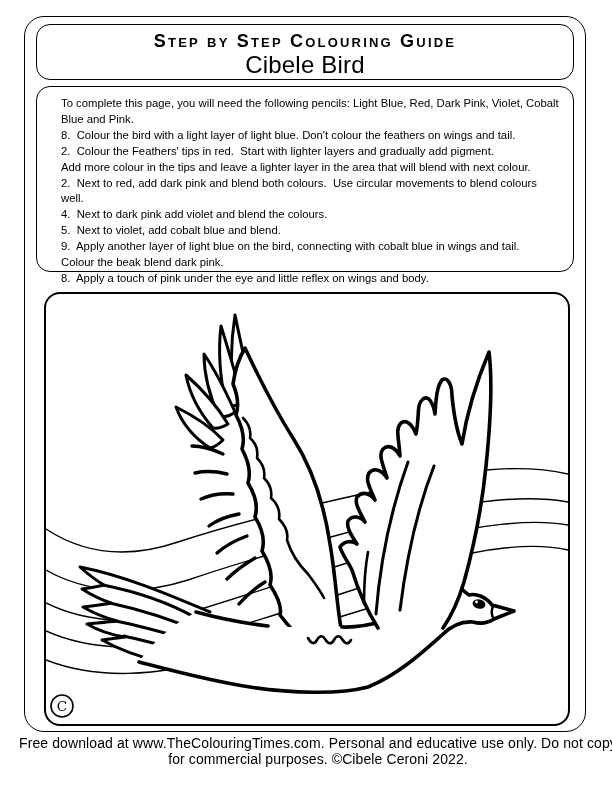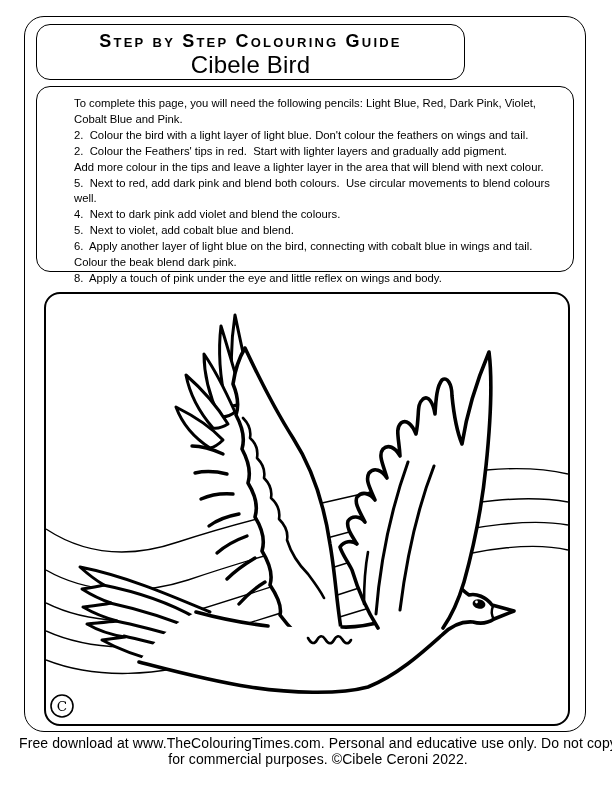--- a/index.html
+++ b/index.html
@@ -6,35 +6,35 @@
   body{
     width:612px;height:792px;position:relative;background:#ffffff;
     font-family:"Liberation Sans", sans-serif;color:#000;
     overflow:hidden;
   }
   .outer-frame{
     position:absolute;left:24px;top:16px;width:560px;height:714px;
     border:1.8px solid #000;border-radius:20px;
   }
   .header-box{
-    position:absolute;left:36px;top:24px;width:429px;height:56px;
+    position:absolute;left:36px;top:24px;width:538px;height:56px;
     border:1.7px solid #000;border-radius:14px;text-align:center;
     box-sizing:border-box;
   }
   .kicker{
     margin-top:6px;font-weight:bold;font-variant:small-caps;
     font-size:18px;letter-spacing:2.2px;line-height:20px;
   }
   .page-title{
     font-size:24px;line-height:27px;letter-spacing:0.2px;
   }
   .instructions-box{
     position:absolute;left:36px;top:86px;width:538px;height:186px;
     border:1.7px solid #000;border-radius:14px;box-sizing:border-box;
-    padding:9px 14px 0 37px;
+    padding:9px 14px 0 24px;
   }
   .ins-line{
     font-size:11.3px;line-height:15.9px;white-space:pre-wrap;
   }
   .picture-box{
     position:absolute;left:44px;top:292px;width:522px;height:430px;
     border:2px solid #000;border-radius:16px;box-sizing:content-box;
     overflow:hidden;background:#fff;
   }
   .picture-box svg{display:block;width:522px;height:430px;}
@@ -50,27 +50,27 @@
 
 <div class="outer-frame"></div>
 
 <div class="header-box">
   <div class="kicker">Step by Step Colouring Guide</div>
   <div class="page-title">Cibele Bird</div>
 </div>
 
 <div class="instructions-box">
   <div class="ins-line">To complete this page, you will need the following pencils: Light Blue, Red, Dark Pink, Violet, Cobalt Blue and Pink.</div>
-  <div class="ins-line">2.  Colour the bird with a light layer of light blue. Don't colour the feathers on wings and tail.</div>
+  <div class="ins-line">8.  Colour the bird with a light layer of light blue. Don't colour the feathers on wings and tail.</div>
   <div class="ins-line">2.  Colour the Feathers' tips in red.  Start with lighter layers and gradually add pigment.</div>
   <div class="ins-line">Add more colour in the tips and leave a lighter layer in the area that will blend with next colour.</div>
-  <div class="ins-line">5.  Next to red, add dark pink and blend both colours.  Use circular movements to blend colours well.</div>
+  <div class="ins-line">2.  Next to red, add dark pink and blend both colours.  Use circular movements to blend colours well.</div>
   <div class="ins-line">4.  Next to dark pink add violet and blend the colours.</div>
   <div class="ins-line">5.  Next to violet, add cobalt blue and blend.</div>
-  <div class="ins-line">6.  Apply another layer of light blue on the bird, connecting with cobalt blue in wings and tail.</div>
+  <div class="ins-line">9.  Apply another layer of light blue on the bird, connecting with cobalt blue in wings and tail.</div>
   <div class="ins-line">Colour the beak blend dark pink.</div>
   <div class="ins-line">8.  Apply a touch of pink under the eye and little reflex on wings and body.</div>
 </div>
 
 <div class="picture-box">
   <svg viewBox="0 0 522 430" aria-hidden="true">
 
     <g>
       <path class="ink-line" d="M 0,235 C 38,260 82,265 132,248 C 210,222 300,204 360,190 C 410,178 470,168 522,180"></path>
       <path class="ink-line" d="M 0,276 C 40,299 92,302 142,286 C 225,258 310,236 372,220 C 420,208 478,200 522,208"></path>

